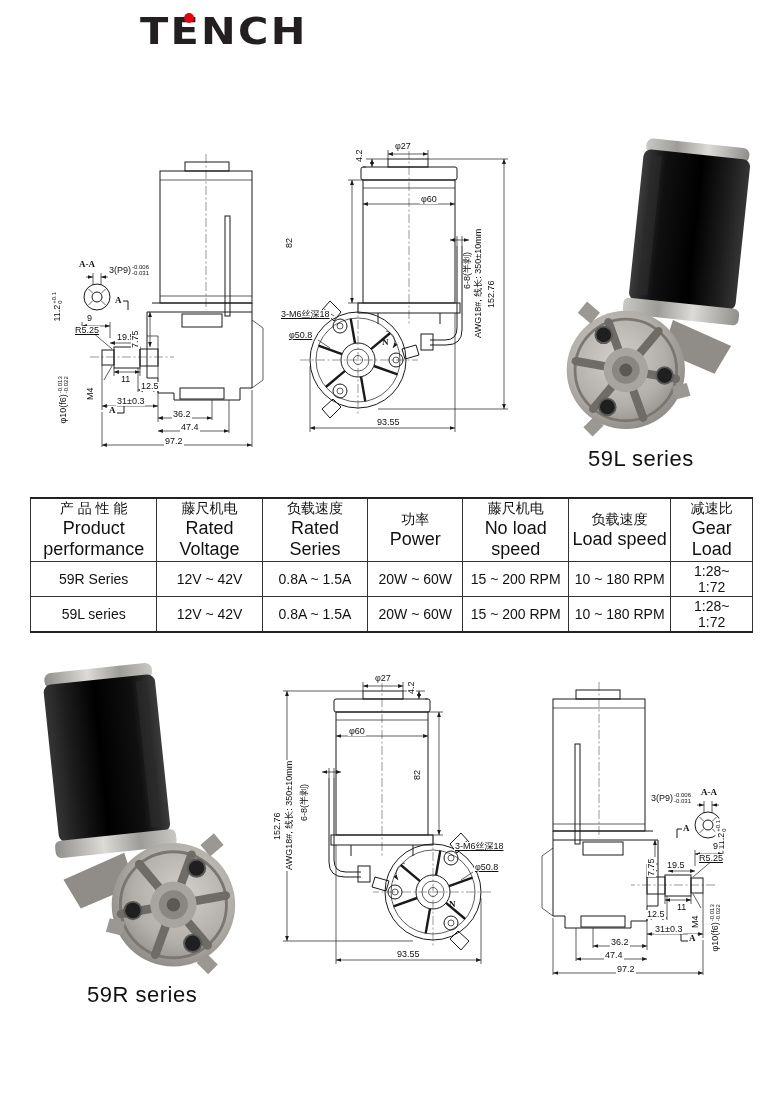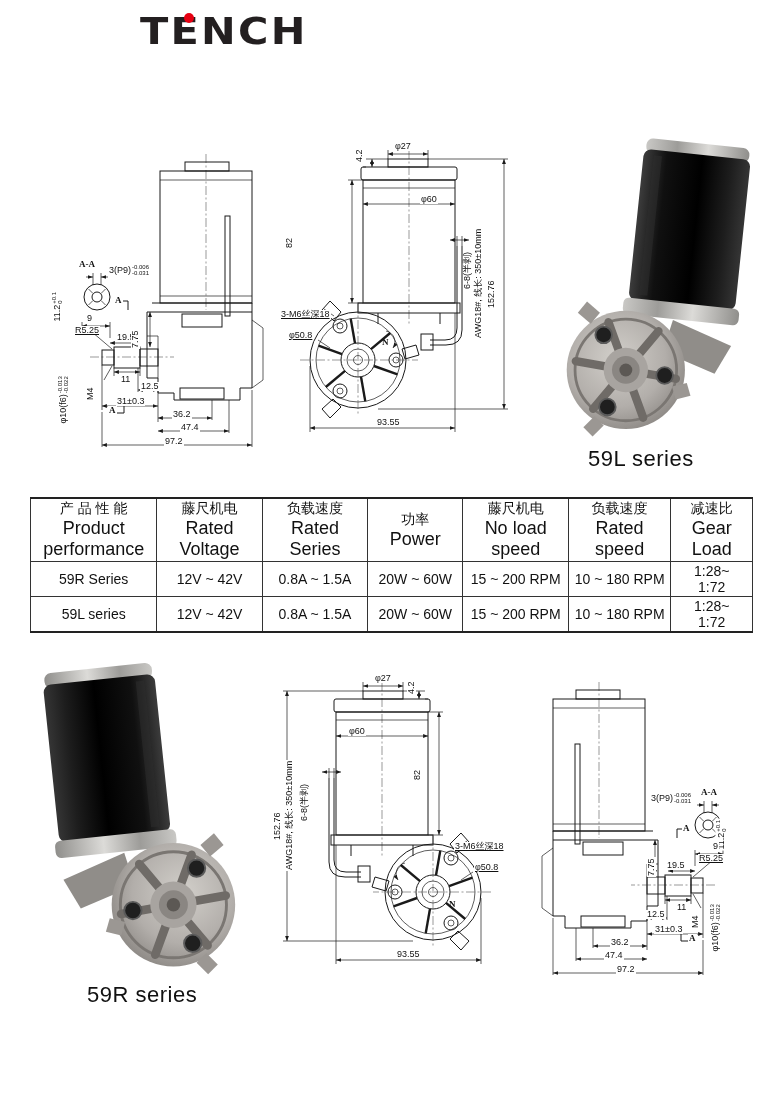--- a/index.html
+++ b/index.html
@@ -291,21 +291,21 @@
       <td>
             <div class="hz">功率</div>
             <div class="he">Power</div>
           </td>
       <td>
             <div class="hz">藤尺机电</div>
             <div class="he">No load speed</div>
           </td>
       <td>
             <div class="hz">负载速度</div>
-            <div class="he">Rated speed</div>
+            <div class="he">Load speed</div>
           </td>
       <td>
             <div class="hz">减速比</div>
             <div class="he">Gear Load</div>
           </td>
     </tr>
     <tr class="rw">
       <td>59R Series</td>
       <td>12V ~ 42V</td>
       <td>0.8A ~ 1.5A</td>

